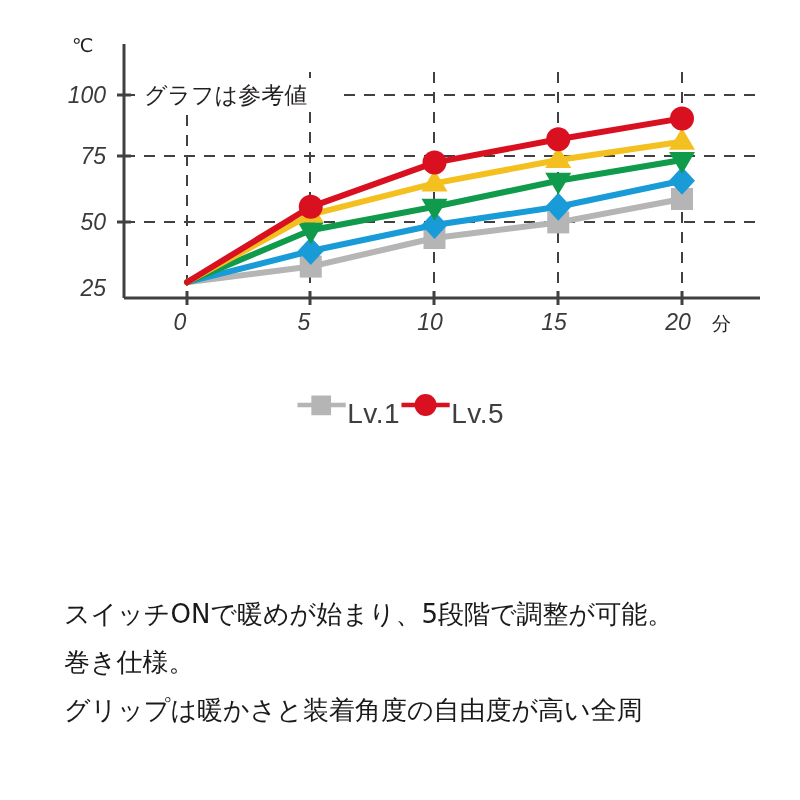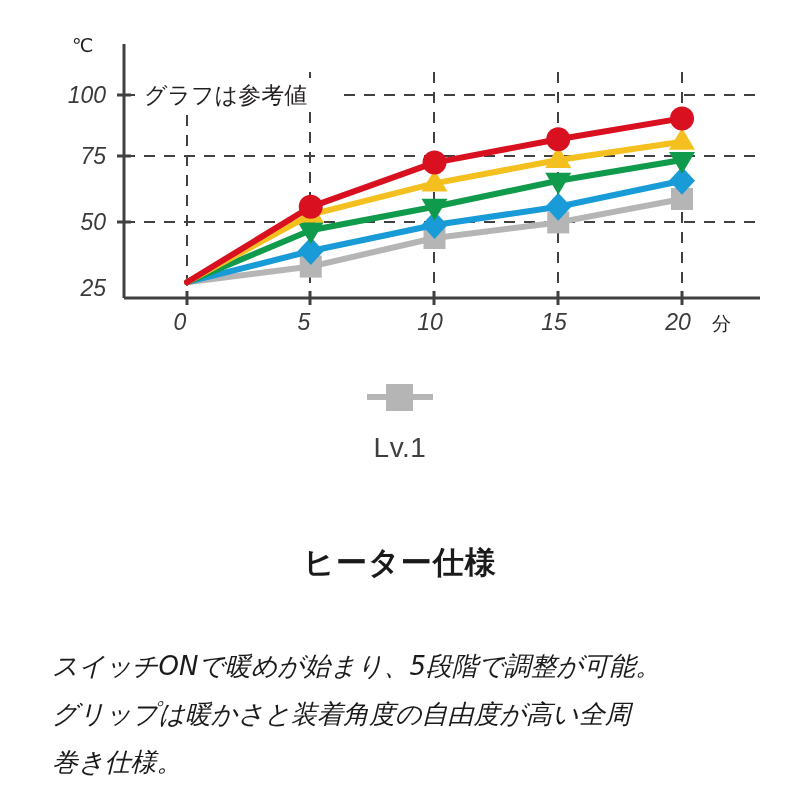--- a/index.html
+++ b/index.html
@@ -58,21 +58,21 @@
     width: 800px;
     height: 110px;
     display: flex;
     justify-content: center;
     align-items: flex-start;
     gap: 0px;
   }
   .legend-item {
     width: 104px;
     display: flex;
-    flex-direction: column;
+    flex-direction: row;
     align-items: center;
   }
   .legend-swatch {
     width: 70px;
     height: 34px;
     position: relative;
     display: block;
   }
   .legend-label {
     margin-top: 18px;
@@ -93,27 +93,26 @@
     text-align: center;
     font-size: 31px;
     font-weight: bold;
     color: #1a1a1a;
     letter-spacing: 1px;
     margin: 0;
     padding: 22px 0 0 0;
     font-family: "DejaVu Sans", "Liberation Sans", sans-serif;
   }
   #spec-body {
-    margin: 0;
+    margin: 12px;
     padding: 58px 42px 0 52px;
     font-size: 26px;
     line-height: 48px;
     color: #1a1a1a;
     font-family: "DejaVu Sans", "Liberation Sans", sans-serif;
-    font-style: italic;
   }
   .body-line {
     display: block;
     white-space: nowrap;
   }
 </style>
 </head>
 <body>
 
 <div id="chart-area">
@@ -215,22 +214,28 @@
     <svg class="legend-swatch" viewBox="0 0 70 34">
       <line x1="2" y1="17" x2="68" y2="17" stroke="#b5b5b5" stroke-width="6"></line>
       <rect x="21" y="4" width="27" height="27" fill="#b5b5b5"></rect>
     </svg>
     <span class="legend-label">Lv.1</span>
   </div>
 
 
 
 
+  <div class="legend-item">
+    <svg class="legend-swatch" viewBox="0 0 70 34">
+      <line x1="2" y1="17" x2="68" y2="17" stroke="#d8101f" stroke-width="6"></line>
+      <circle cx="35" cy="17" r="15" fill="#d8101f"></circle>
+    </svg>
+    <span class="legend-label">Lv.5</span>
+  </div>
 </div>
 
 <div id="text-block">
-  <h2 id="spec-heading">ヒーター仕様</h2>
   <p id="spec-body">
     <span class="body-line">スイッチONで暖めが始まり、5段階で調整が可能。</span>
+    <span class="body-line">巻き仕様。</span>
     <span class="body-line">グリップは暖かさと装着角度の自由度が高い全周</span>
-    <span class="body-line">巻き仕様。</span>
   </p>
 </div>
 
 </body></html>

